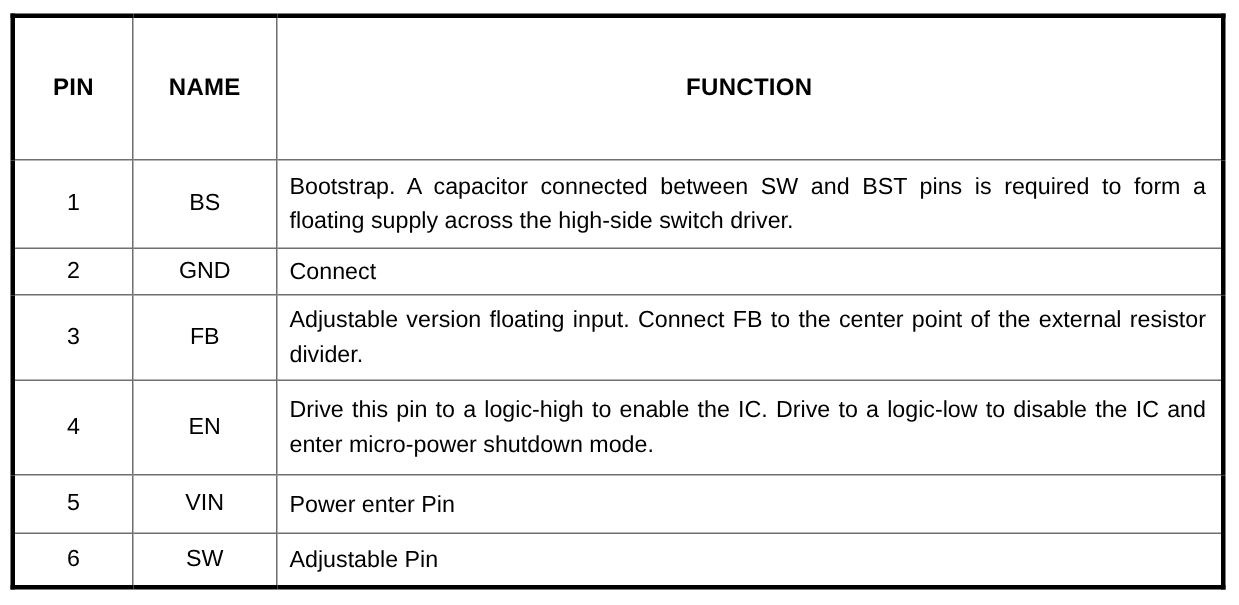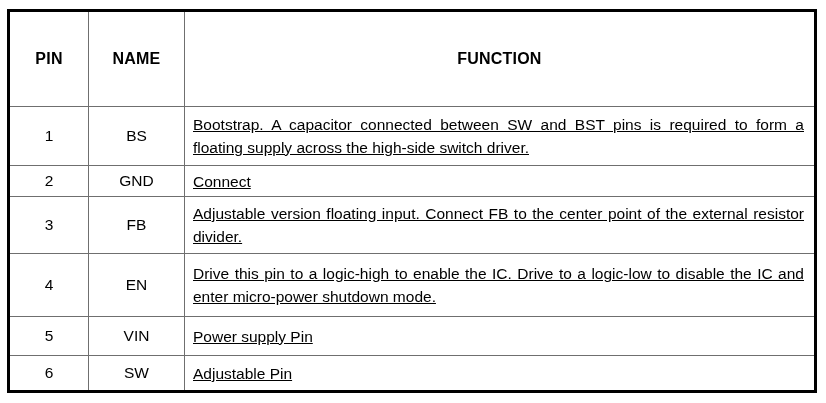--- a/index.html
+++ b/index.html
@@ -56,21 +56,20 @@
   }
   td.c-pin, td.c-name {
     text-align: center;
     vertical-align: middle;
   }
   td.c-func {
     text-align: justify;
     vertical-align: middle;
     padding: 3px 10px 3px 8px;
     line-height: 23px;
-    text-decoration: underline;
   }
   tr.r-bs  { height: 59px; }
   tr.r-gnd { height: 31px; }
   tr.r-fb  { height: 57px; }
   tr.r-en  { height: 63px; }
   tr.r-vin { height: 39px; }
   tr.r-sw  { height: 36px; }
 </style>
 </head>
 <body>
@@ -104,21 +103,21 @@
         <td class="c-func">Adjustable version floating input. Connect FB to the center point of the external resistor divider.</td>
       </tr>
       <tr class="r-en">
         <td class="c-pin">4</td>
         <td class="c-name">EN</td>
         <td class="c-func">Drive this pin to a logic-high to enable the IC. Drive to a logic-low to disable the IC and enter micro-power shutdown mode.</td>
       </tr>
       <tr class="r-vin">
         <td class="c-pin">5</td>
         <td class="c-name">VIN</td>
-        <td class="c-func">Power supply Pin</td>
+        <td class="c-func">Power enter Pin</td>
       </tr>
       <tr class="r-sw">
         <td class="c-pin">6</td>
         <td class="c-name">SW</td>
         <td class="c-func">Adjustable Pin</td>
       </tr>
     </tbody>
   </table>
 </div>
 

